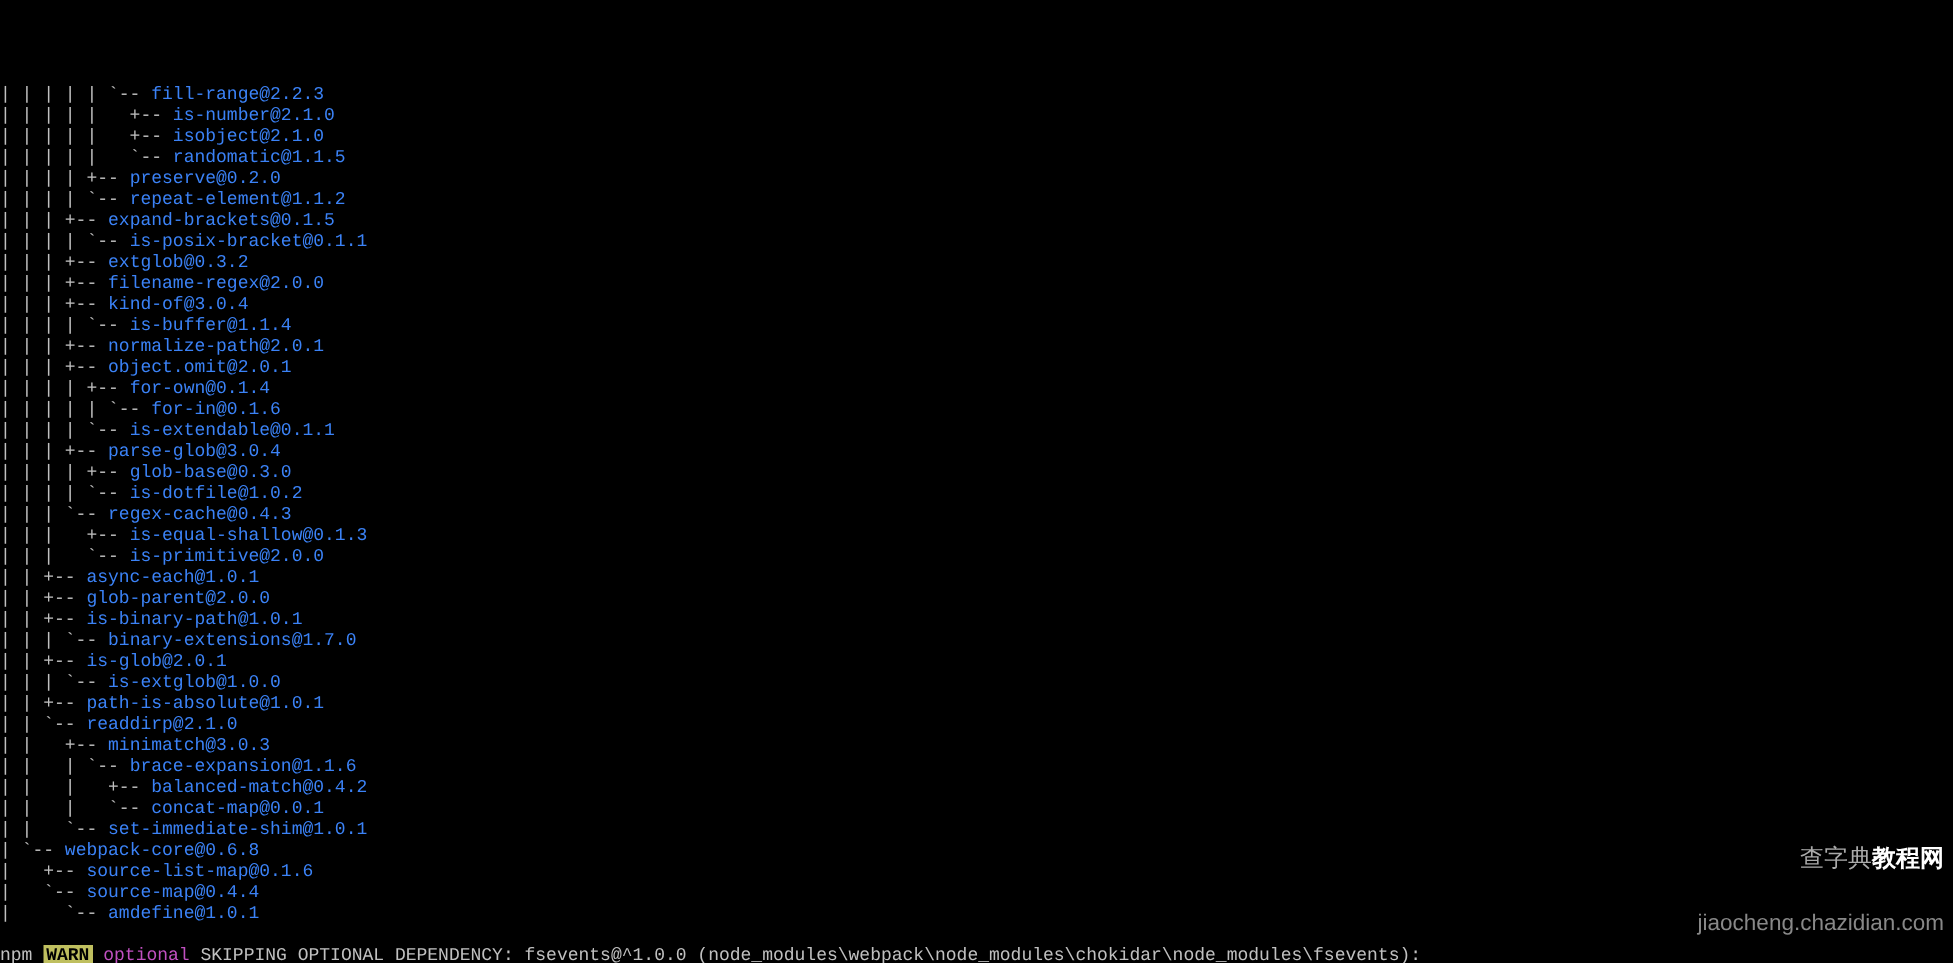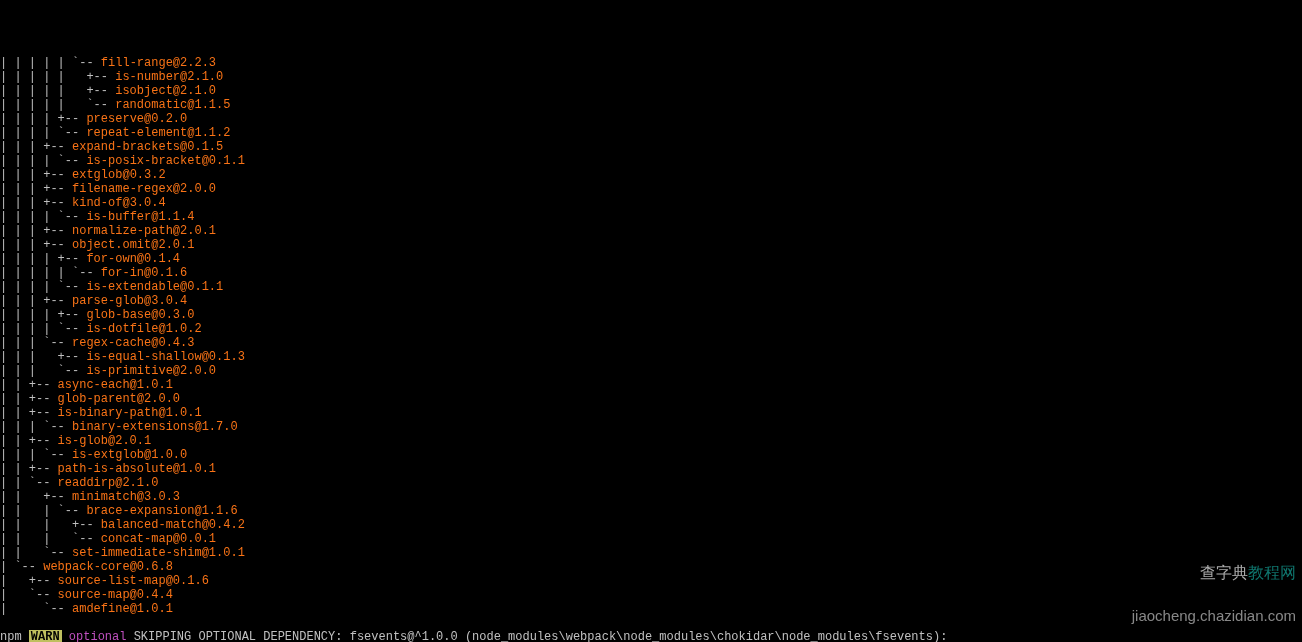--- a/index.html
+++ b/index.html
@@ -13,41 +13,41 @@
     height: 642px;
     overflow: hidden;
     position: relative;
     white-space: pre;
   }
   .terminal {
     padding: 0;
   }
   .line { display: block; white-space: pre; }
   .tree-struct { color: #c0c0c0; }
-  .pkg { color: #f97316; }
+  .pkg { color: #3b82f6; }
   .npm-lbl { color: #c0c0c0; }
   .warn-box { background: #bfbf5f; color: #000; font-weight: bold; padding: 0 2px; }
   .optional { color: #c050c0; }
   .warn-msg { color: #c0c0c0; }
   .watermark {
     position: absolute;
     right: 6px;
     bottom: 4px;
     text-align: right;
     font-family: "Microsoft YaHei", Arial, sans-serif;
     color: #888;
     line-height: 1.1;
   }
   .watermark .wm-main {
     font-size: 16px;
     color: #aaa;
   }
   .watermark .wm-main .net {
-    color: #0f766e;
-    font-weight: normal;
+    color: #ffffff;
+    font-weight: bold;
   }
   .watermark .wm-sub {
     font-size: 15px;
     color: #888;
   }
 </style>
 </head>
 <body>
 
 

